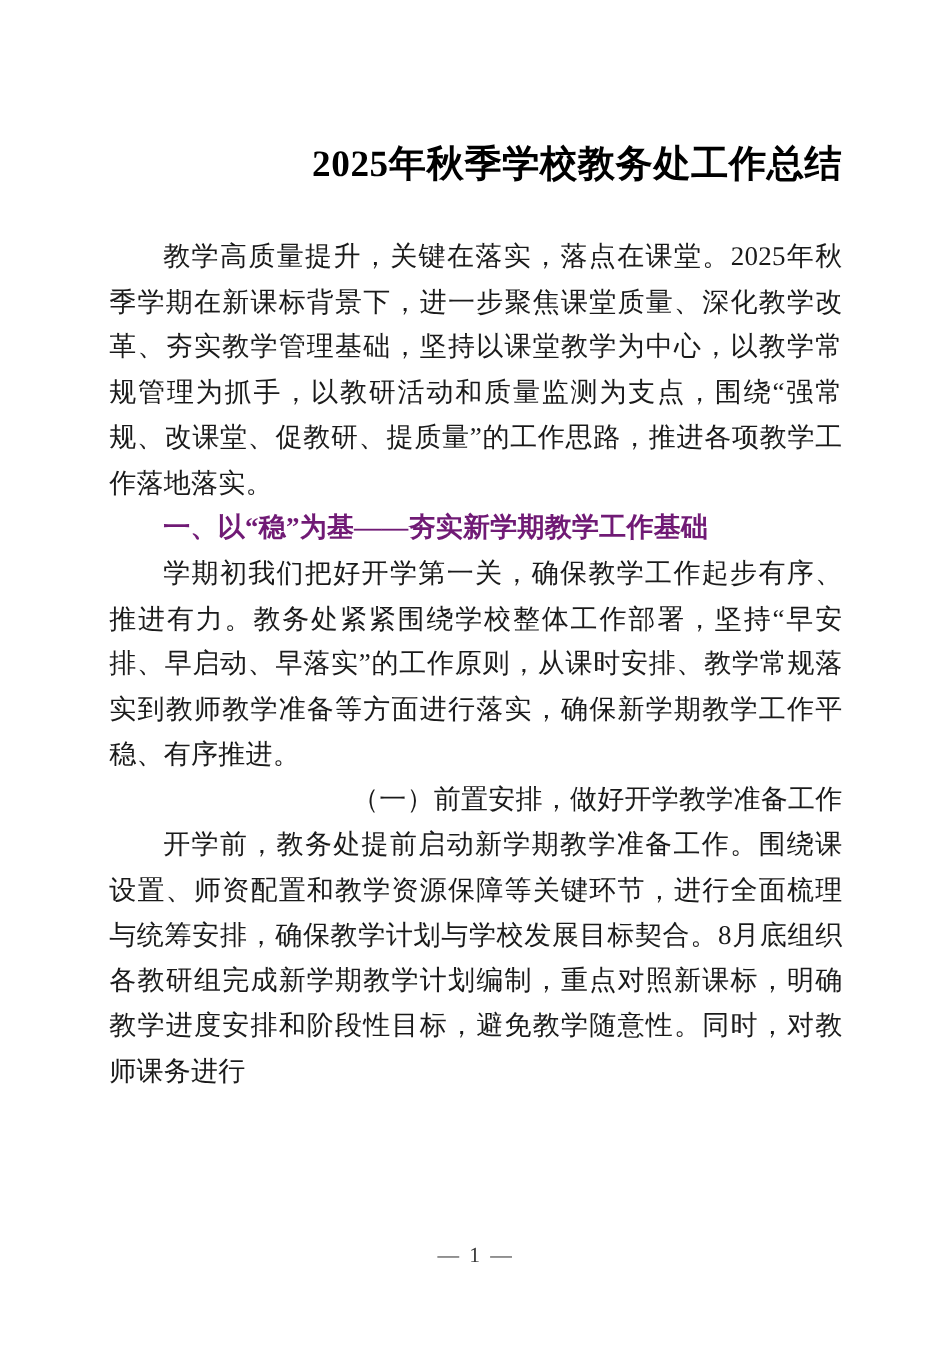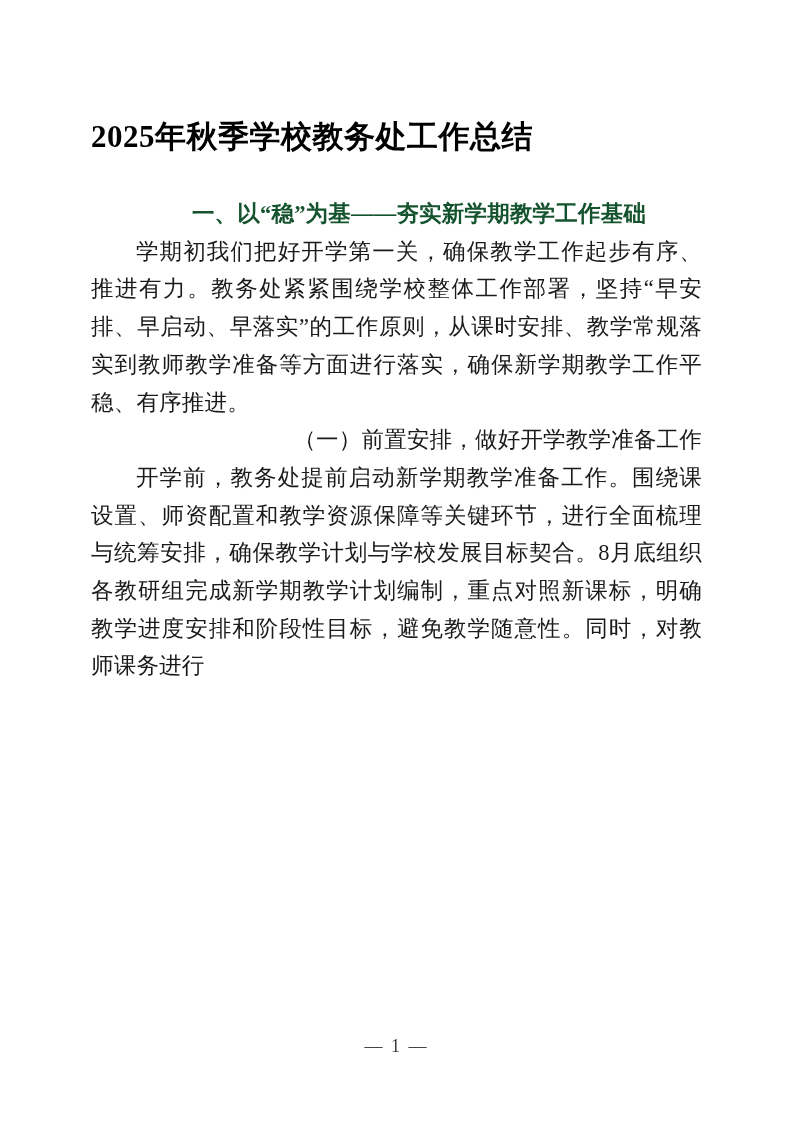--- a/index.html
+++ b/index.html
@@ -21,21 +21,21 @@
     position: absolute;
     left: 91px;
     top: 0;
     width: 611px;
   }
   .doc-title {
     font-family: "Liberation Serif", "DejaVu Serif", serif;
     font-weight: 700;
     font-size: 31px;
     line-height: 44px;
-    text-align: left;
+    text-align: right;
     color: #000000;
     letter-spacing: 0.5px;
     margin: 0;
     padding-top: 115px;
     padding-bottom: 0;
     -webkit-font-smoothing: antialiased;
   }
   .body-block {
     padding-top: 36px;
   }
@@ -49,25 +49,25 @@
     text-justify: inter-ideograph;
     text-indent: 45px;
     letter-spacing: 0.2px;
     word-break: break-all;
   }
   p.heading-1 {
     font-family: "Liberation Serif", "DejaVu Serif", serif;
     font-weight: 700;
     font-size: 22.5px;
     line-height: 37.7px;
-    color: #14532d;
+    color: #701a75;
     margin: 0;
     text-indent: 45px;
     letter-spacing: 0.2px;
-    text-align: center;
+    text-align: left;
   }
   p.heading-2 {
     font-family: "Liberation Serif", "DejaVu Serif", serif;
     font-weight: 400;
     font-size: 22.5px;
     line-height: 37.7px;
     color: #1a1a1a;
     margin: 0;
     text-indent: 45px;
     letter-spacing: 0.2px;
@@ -89,20 +89,21 @@
 <body>
 
 <div class="page">
 
   <div class="content">
 
     <h1 class="doc-title">2025年秋季学校教务处工作总结</h1>
 
     <div class="body-block">
 
+      <p class="para">教学高质量提升，关键在落实，落点在课堂。2025年秋季学期在新课标背景下，进一步聚焦课堂质量、深化教学改革、夯实教学管理基础，坚持以课堂教学为中心，以教学常规管理为抓手，以教研活动和质量监测为支点，围绕“强常规、改课堂、促教研、提质量”的工作思路，推进各项教学工作落地落实。</p>
 
 
       <p class="heading-1">一、以“稳”为基——夯实新学期教学工作基础</p>
 
       <p class="para">学期初我们把好开学第一关，确保教学工作起步有序、推进有力。教务处紧紧围绕学校整体工作部署，坚持“早安排、早启动、早落实”的工作原则，从课时安排、教学常规落实到教师教学准备等方面进行落实，确保新学期教学工作平稳、有序推进。</p>
 
       <p class="heading-2">（一）前置安排，做好开学教学准备工作</p>
 
       <p class="para">开学前，教务处提前启动新学期教学准备工作。围绕课设置、师资配置和教学资源保障等关键环节，进行全面梳理与统筹安排，确保教学计划与学校发展目标契合。8月底组织各教研组完成新学期教学计划编制，重点对照新课标，明确教学进度安排和阶段性目标，避免教学随意性。同时，对教师课务进行</p>
 

